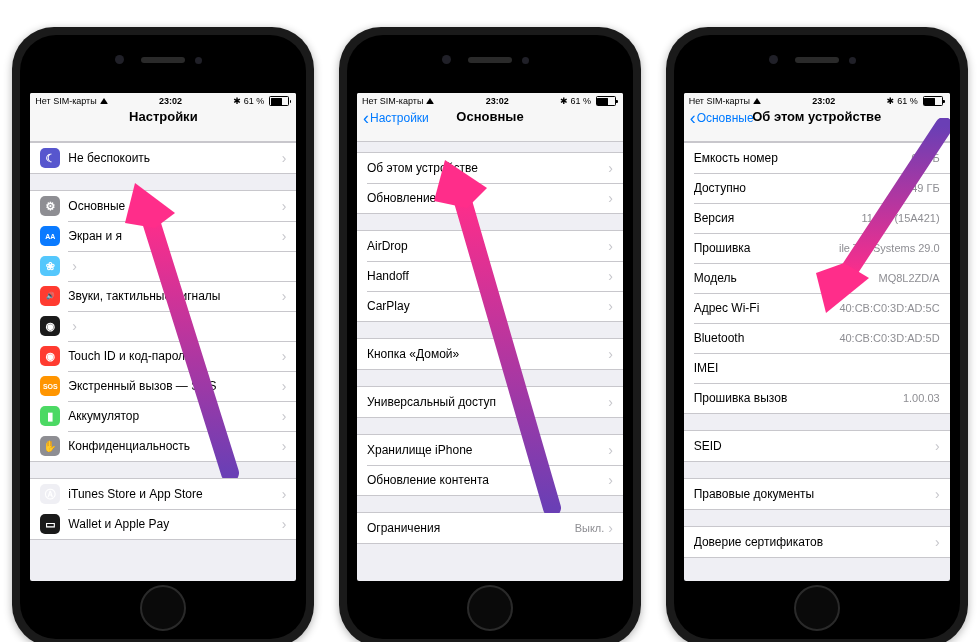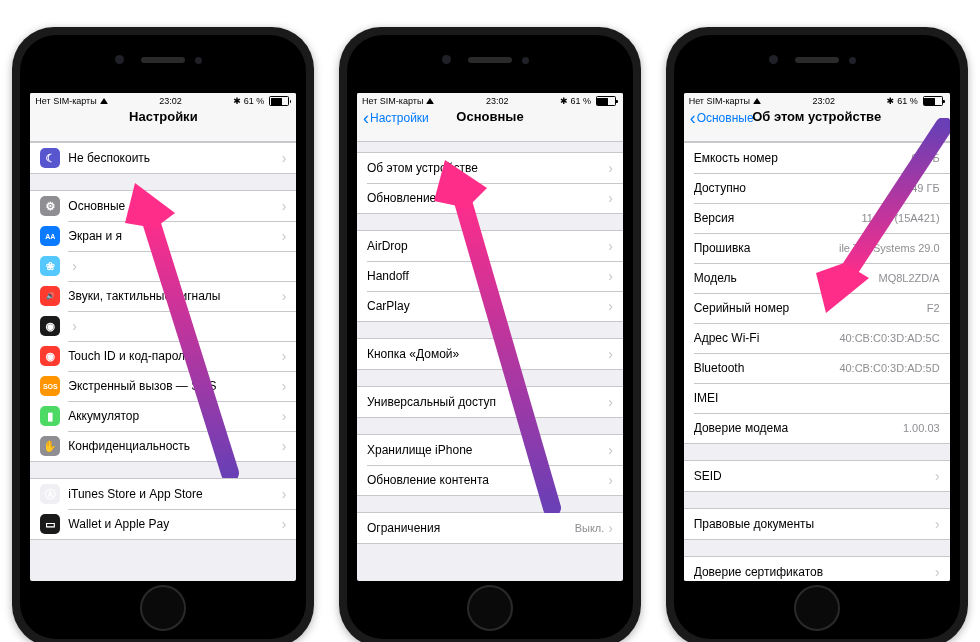--- a/index.html
+++ b/index.html
@@ -86,21 +86,21 @@
     height: 16px;
     background: #f7f7f7;
     display: flex;
     align-items: center;
     justify-content: space-between;
     font-size: 9px;
     padding: 0 5px;
     color: #000;
   }
   .status-left, .status-right { display: flex; align-items: center; gap: 3px; }
-  .status-center { font-weight: 400; }
+  .status-center { font-weight: 700; }
   .nav-bar {
     height: 32px;
     background: #f7f7f7;
     border-bottom: 0.5px solid #c8c7cc;
     display: flex;
     justify-content: center;
     position: relative;
   }
   .nav-title {
     font-size: 13px;
@@ -474,37 +474,33 @@
             </div>
             <div class="row">
               <div class="row-label">Прошивка</div>
               <div class="row-value">ile TeleSystems 29.0</div>
             </div>
             <div class="row">
               <div class="row-label">Модель</div>
               <div class="row-value">MQ8L2ZD/A</div>
             </div>
             <div class="row">
-              <div class="row-label">Серийный номер</div>
-              <div class="row-value">F2</div>
-            </div>
-            <div class="row">
               <div class="row-label">Адрес Wi-Fi</div>
               <div class="row-value">40:CB:C0:3D:AD:5C</div>
             </div>
             <div class="row">
               <div class="row-label">Bluetooth</div>
               <div class="row-value">40:CB:C0:3D:AD:5D</div>
             </div>
             <div class="row">
               <div class="row-label">IMEI</div>
               <div class="row-value"></div>
             </div>
             <div class="row">
-              <div class="row-label">Доверие модема</div>
+              <div class="row-label">Прошивка вызов</div>
               <div class="row-value">1.00.03</div>
             </div>
           </div>
         <div class="group" id="p3g2">
             <div class="row">
               <div class="row-label">SEID</div>
               <div class="row-chevron">›</div>
             </div>
           </div>
         <div class="group" id="p3g3">

